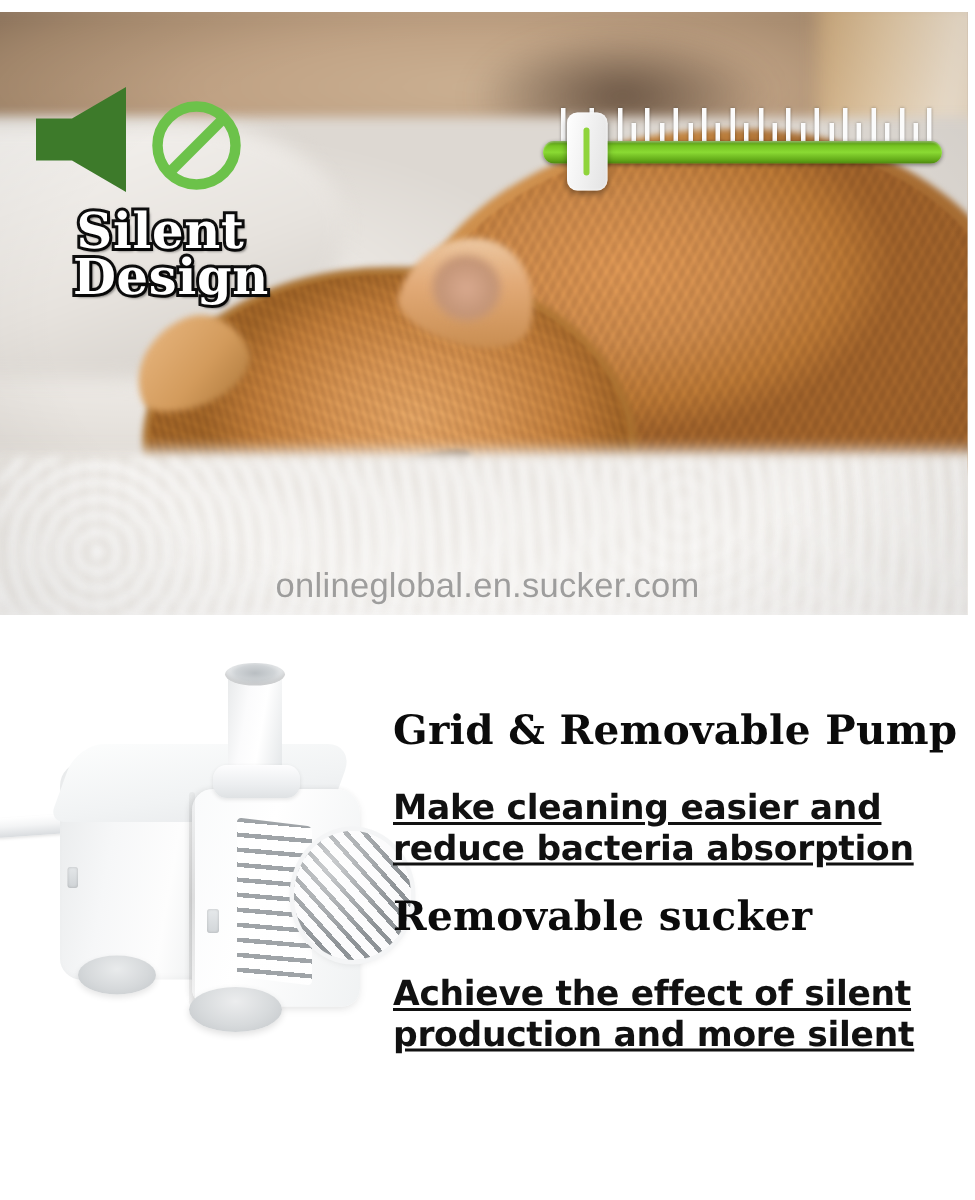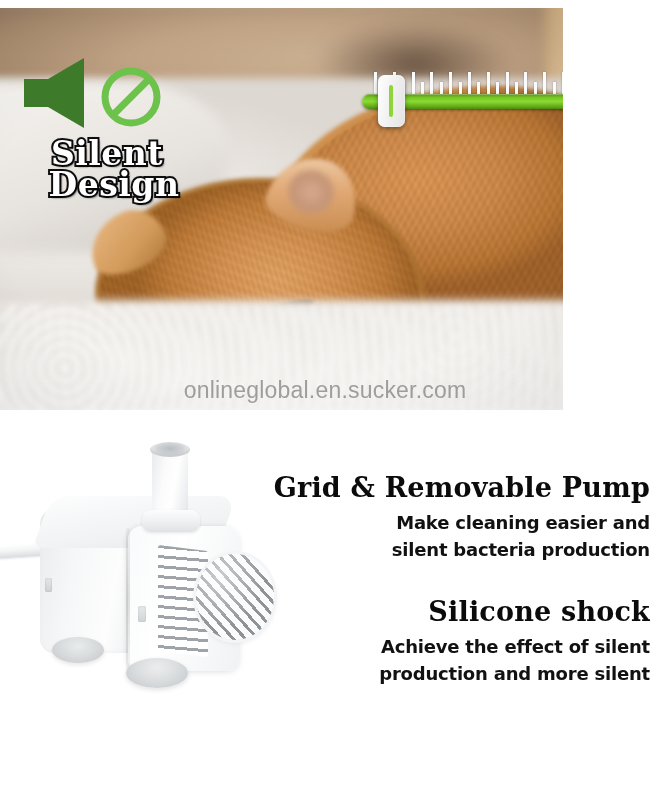--- a/index.html
+++ b/index.html
@@ -18,21 +18,21 @@
     width: 650px;
     height: 800px;
     background: #ffffff;
   }
 
   
   .photo-panel {
     position: absolute;
     left: 0;
     top: 8px;
-    width: 563px;
+    width: 645px;
     height: 402px;
     overflow: hidden;
     background: #d8cec2;
   }
 
   
   .bg-cushion {
     position: absolute;
     left: -20px; top: -10px;
     width: 700px; height: 150px;
@@ -481,42 +481,43 @@
   .leaders {
     position: absolute;
     left: 0; top: 0;
     width: 650px; height: 390px;
     pointer-events: none;
   }
 
   
   .callout {
     position: absolute;
-    text-align: right;
+    text-align: left;
   }
   .callout-1 { left: 262px; top: 62px; width: 388px; }
   .callout-2 { left: 262px; top: 186px; width: 388px; }
 
   .callout-title {
     font-family: "DejaVu Serif", "Liberation Serif", serif;
     font-weight: bold;
     font-size: 27px;
     line-height: 32px;
     color: #0b0b0b;
     letter-spacing: .2px;
     white-space: nowrap;
   }
   .callout-body {
-    margin-top: 5px;
+    margin-top: 22px;
     font-family: "DejaVu Sans", "Liberation Sans", sans-serif;
     font-weight: bold;
-    font-size: 18px;
+    font-size: 23px;
     line-height: 27px;
     color: #111111;
     letter-spacing: -.2px;
+    text-decoration: underline;
   }
 </style>
 </head>
 <body>
 
 <div class="page">
 
   <div class="photo-panel">
 
     <div class="bg-cushion"></div>
@@ -623,26 +624,26 @@
       <line id="leader1-line" x1="178" y1="530" x2="268" y2="500" stroke="#19a9e8" stroke-width="3"></line>
       <circle id="leader1-dot" cx="178" cy="530" r="6" fill="#19a9e8"></circle>
       <line id="leader2-line" x1="155" y1="690" x2="262" y2="613" stroke="#19a9e8" stroke-width="3"></line>
       <circle id="leader2-dot" cx="155" cy="690" r="6" fill="#19a9e8"></circle>
     </svg>
 
     <div class="callout callout-1">
       <div class="callout-title">Grid &amp; Removable Pump</div>
       <div class="callout-body">
         <div>Make cleaning easier and</div>
-        <div>silent bacteria production</div>
+        <div>reduce bacteria absorption</div>
       </div>
     </div>
 
     <div class="callout callout-2">
-      <div class="callout-title">Silicone shock</div>
+      <div class="callout-title">Removable sucker</div>
       <div class="callout-body">
         <div>Achieve the effect of silent</div>
         <div>production and more silent</div>
       </div>
     </div>
 
   </div>
 </div>
 
 </body></html>

